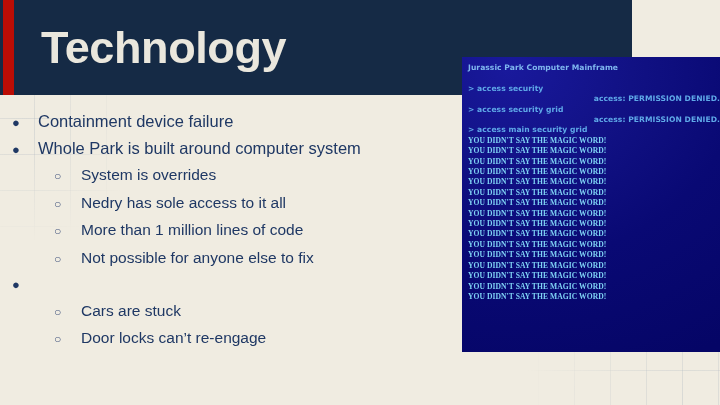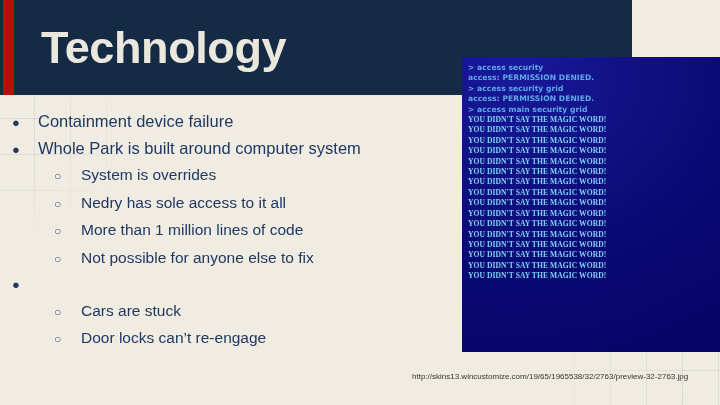--- a/index.html
+++ b/index.html
@@ -126,21 +126,21 @@
     font-size: 7.6px;
     line-height: 10.4px;
     letter-spacing: 0.05px;
     white-space: nowrap;
   }
   .term-title {
     color: #7fb7ef;
     margin-bottom: 10.4px;
   }
   .term-cmd   { color: #5fa9e8; }
-  .term-resp  { color: #5fa9e8; }
+  .term-resp  { color: #5fa9e8; text-align: right; }
   .term-magic { color: #7fd3f5; font-family: Liberation Serif, serif; }
 
   
   .source-url {
     position: absolute;
     left: 412px;
     top: 371px;
     font-size: 8px;
     line-height: 11px;
     color: #333333;
@@ -193,20 +193,21 @@
         <span class="bullet-text">Cars are stuck</span>
       </div>
       <div class="bullet-row lvl2">
         <span class="marker">○</span>
         <span class="bullet-text">Door locks can’t re-engage</span>
       </div>
     </div>
 
   <div class="terminal-shot">
     <div class="term-inner">
+      <div class="term-title">Jurassic Park Computer Mainframe</div>
       <div id="terminal-lines">
           <div class="term-cmd">&gt; access security</div>
           <div class="term-resp">access: PERMISSION DENIED.</div>
           <div class="term-cmd">&gt; access security grid</div>
           <div class="term-resp">access: PERMISSION DENIED.</div>
           <div class="term-cmd">&gt; access main security grid</div>
           <div class="term-magic">YOU DIDN'T SAY THE MAGIC WORD!</div>
           <div class="term-magic">YOU DIDN'T SAY THE MAGIC WORD!</div>
           <div class="term-magic">YOU DIDN'T SAY THE MAGIC WORD!</div>
           <div class="term-magic">YOU DIDN'T SAY THE MAGIC WORD!</div>
@@ -219,15 +220,14 @@
           <div class="term-magic">YOU DIDN'T SAY THE MAGIC WORD!</div>
           <div class="term-magic">YOU DIDN'T SAY THE MAGIC WORD!</div>
           <div class="term-magic">YOU DIDN'T SAY THE MAGIC WORD!</div>
           <div class="term-magic">YOU DIDN'T SAY THE MAGIC WORD!</div>
           <div class="term-magic">YOU DIDN'T SAY THE MAGIC WORD!</div>
           <div class="term-magic">YOU DIDN'T SAY THE MAGIC WORD!</div>
         </div>
     </div>
   </div>
 
-  <div class="source-url">http://skins13.wincustomize.com/19/65/1965538/32/2763/preview-32-2763.jpg</div>
 
 </div>
 
 </body></html>

